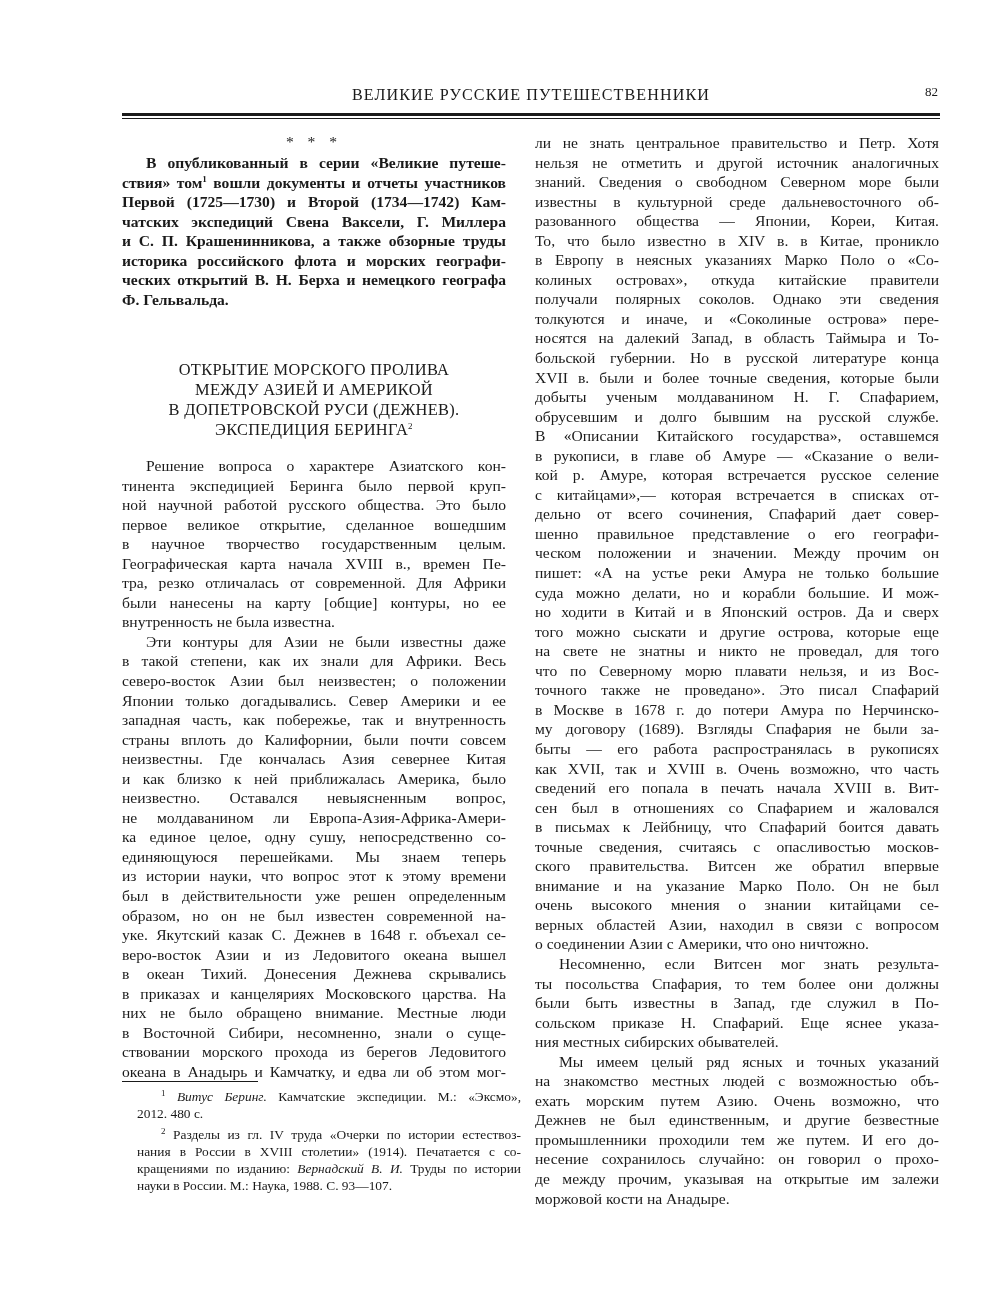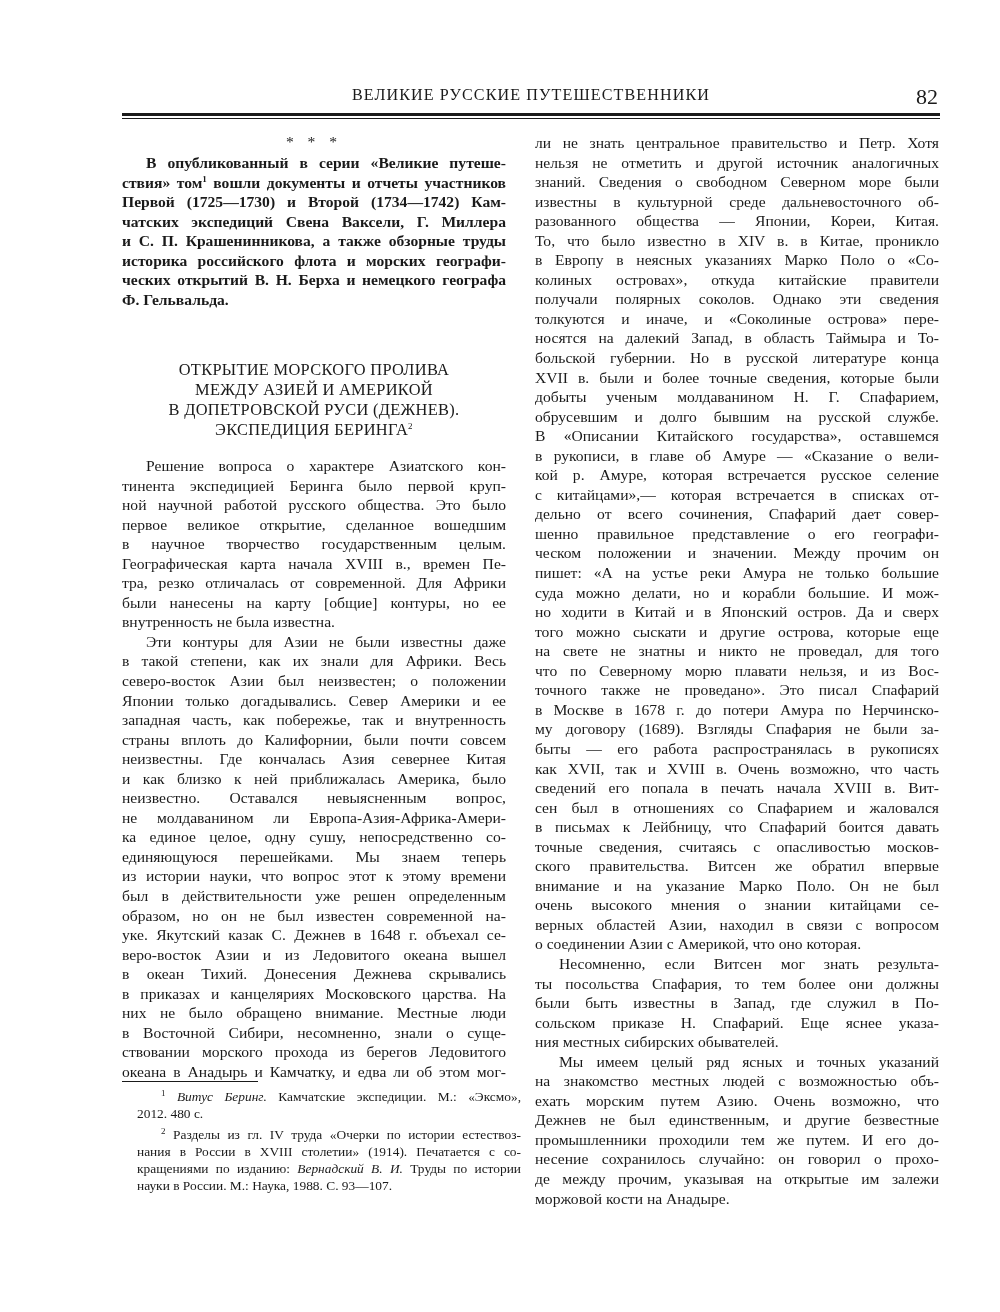--- a/index.html
+++ b/index.html
@@ -1,21 +1,21 @@
 <!DOCTYPE html>
 <html><head>
   <meta charset="utf-8">
   <style>
     html, body { margin: 0; padding: 0; background: #ffffff; }
     body { width: 1000px; height: 1312px; position: relative; overflow: hidden;
            font-family: "Liberation Serif", "DejaVu Serif", serif; color: #1a1a1a; }
     .running-head { position: absolute; left: 122px; top: 84px; width: 818px; height: 30px; }
     .running-title { position: absolute; left: 0; right: 0; top: 0; text-align: center;
                      font-size: 17.5px; letter-spacing: 1.2px; transform: scaleX(0.92); }
-    .page-number { position: absolute; right: 2px; top: 0; font-size: 22px; }
+    .page-number { position: absolute; right: 2px; top: 0; font-size: 13px; }
     .rule-thick { position: absolute; left: 122px; width: 818px; top: 113px; height: 3px; background: #1a1a1a; }
     .rule-thin { position: absolute; left: 122px; width: 818px; top: 118px; height: 1px; background: #1a1a1a; }
 
     .col { position: absolute; font-size: 15.6px; line-height: 19.55px; }
     .col-left { left: 122px; width: 384px; }
     .col-right { left: 535px; width: 404px; }
 
     .line { display: block; text-align: justify; text-align-last: justify; white-space: nowrap;
             height: 19.55px; overflow: visible; }
     .line.last { text-align-last: left; }
@@ -136,21 +136,21 @@
     <span class="line">быты — его работа распространялась в рукописях</span>
     <span class="line">как XVII, так и XVIII в. Очень возможно, что часть</span>
     <span class="line">сведений его попала в печать начала XVIII в. Вит-</span>
     <span class="line">сен был в отношениях со Спафарием и жаловался</span>
     <span class="line">в письмах к Лейбницу, что Спафарий боится давать</span>
     <span class="line">точные сведения, считаясь с опасливостью москов-</span>
     <span class="line">ского правительства. Витсен же обратил впервые</span>
     <span class="line">внимание и на указание Марко Поло. Он не был</span>
     <span class="line">очень высокого мнения о знании китайцами се-</span>
     <span class="line">верных областей Азии, находил в связи с вопросом</span>
-    <span class="line last">о соединении Азии с Америкой, что оно которая.</span>
+    <span class="line last">о соединении Азии с Америки, что оно ничтожно.</span>
     <span class="line indent">Несомненно, если Витсен мог знать результа-</span>
     <span class="line">ты посольства Спафария, то тем более они должны</span>
     <span class="line">были быть известны в Запад, где служил в По-</span>
     <span class="line">сольском приказе Н. Спафарий. Еще яснее указа-</span>
     <span class="line last">ния местных сибирских обывателей.</span>
     <span class="line indent">Мы имеем целый ряд ясных и точных указаний</span>
     <span class="line">на знакомство местных людей с возможностью объ-</span>
     <span class="line">ехать морским путем Азию. Очень возможно, что</span>
     <span class="line">Дежнев не был единственным, и другие безвестные</span>
     <span class="line">промышленники проходили тем же путем. И его до-</span>

